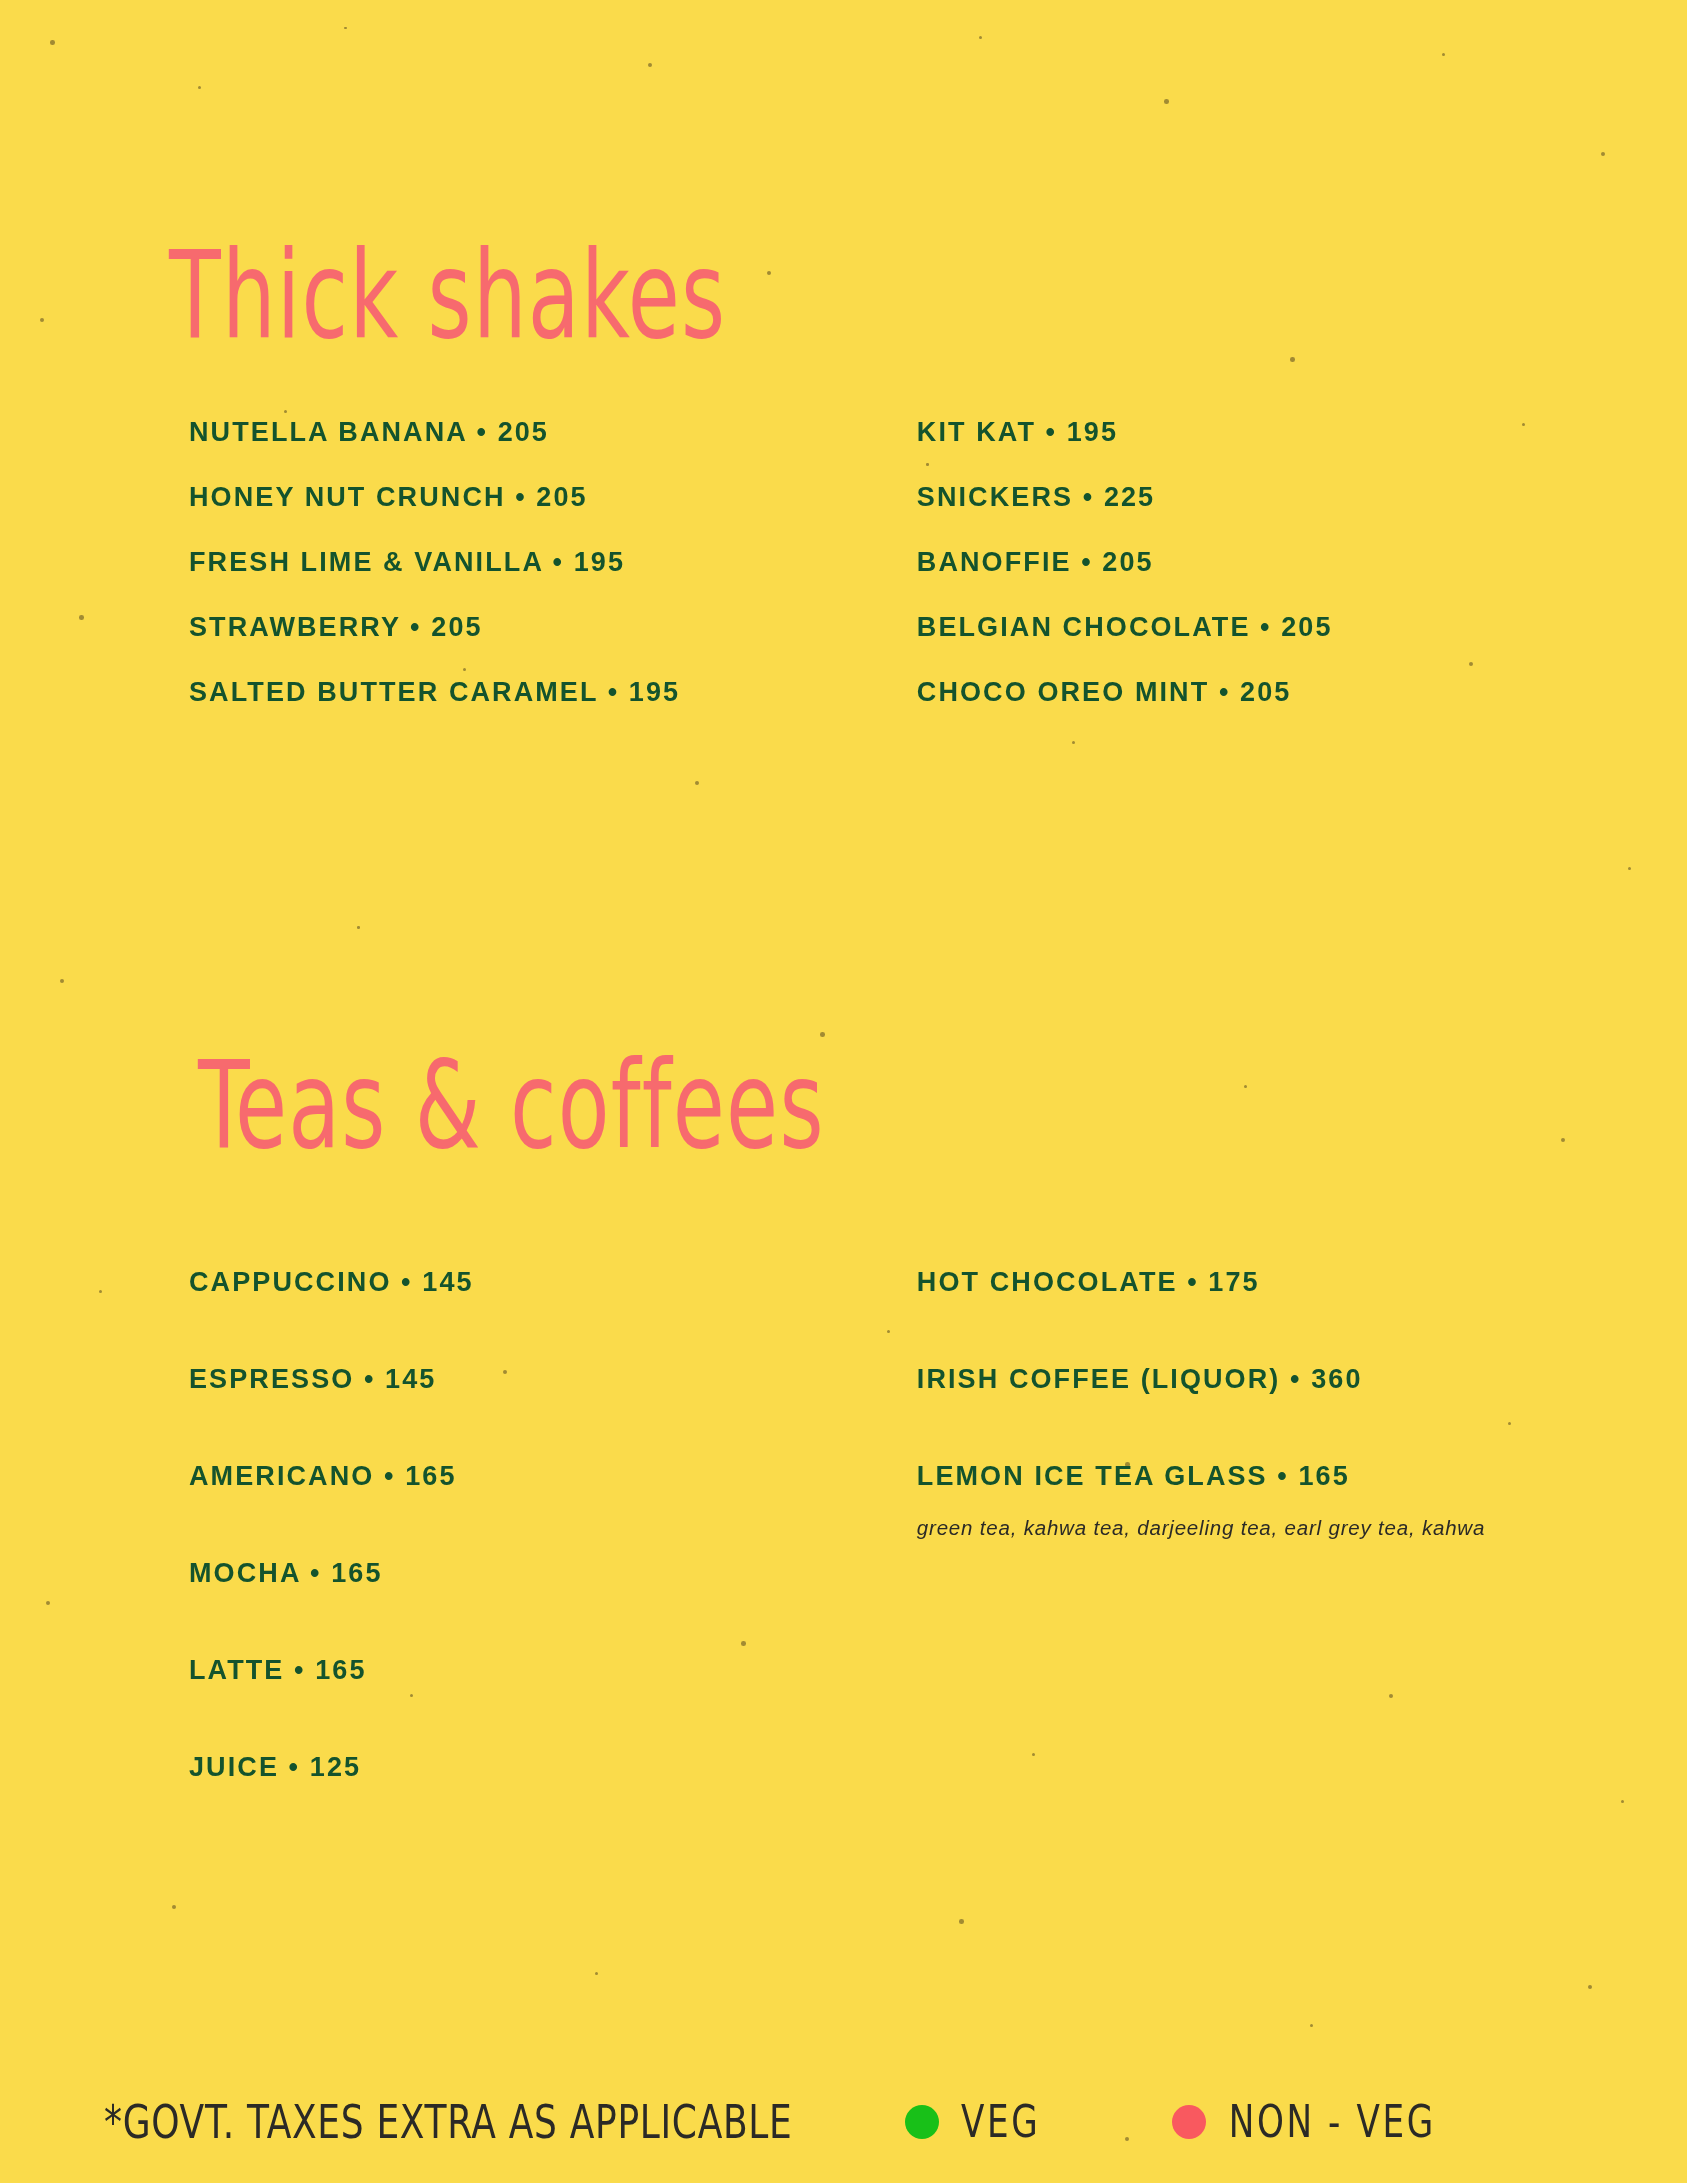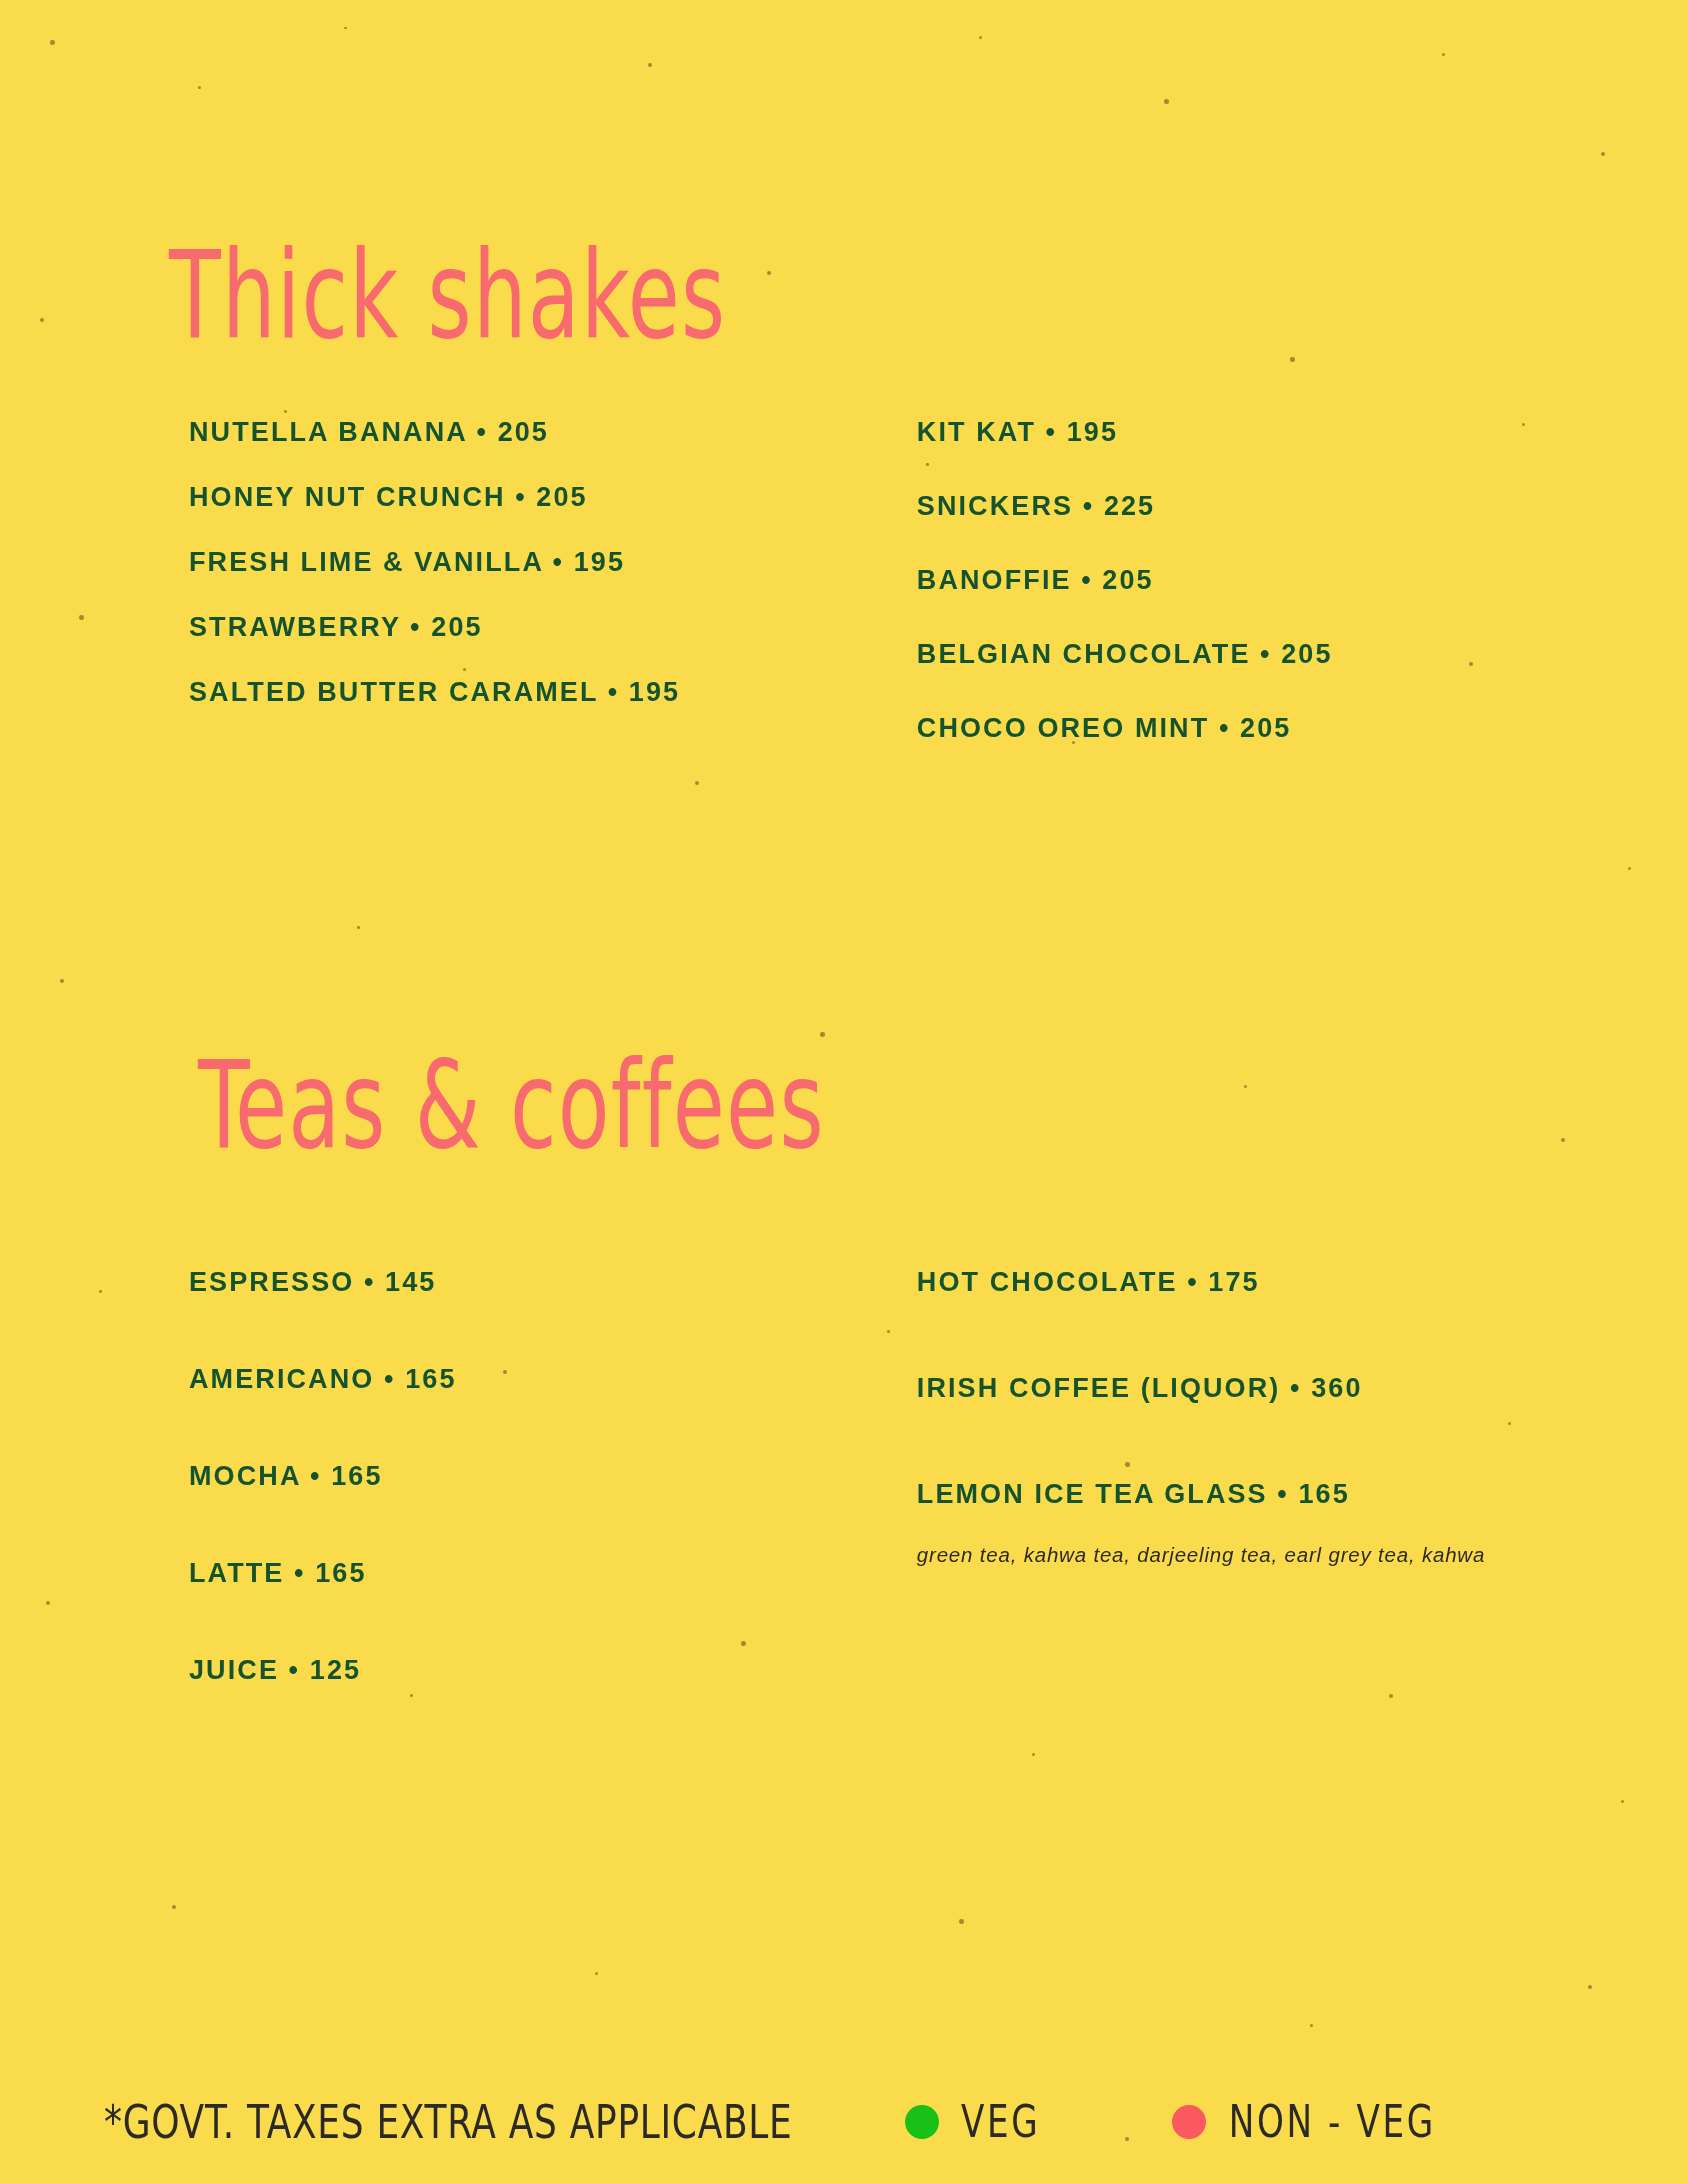--- a/index.html
+++ b/index.html
@@ -60,21 +60,21 @@
     position: absolute;
     display: flex;
     width: 1389px;
     left: 189px;
   }
   .col {
     display: flex;
     flex-direction: column;
   }
   .col.left { width: 741px; }
-  .col.right { width: 648px; gap: 9px; }
+  .col.right { width: 648px; }
 
   .item {
     color: #14532d;
     font-weight: 700;
     font-size: 27px;
     letter-spacing: 2.1px;
     white-space: nowrap;
   }
 
   
@@ -208,20 +208,21 @@
       <div class="item">BANOFFIE • 205</div>
       <div class="item">BELGIAN CHOCOLATE • 205</div>
       <div class="item">CHOCO OREO MINT • 205</div>
     </div>
   </div>
 
   <h1 id="title-teas" class="section-title">Teas &amp; coffees</h1>
 
   <div class="columns" id="teas-items">
     <div class="col left">
+      <div class="item">CAPPUCCINO • 145</div>
       <div class="item">ESPRESSO • 145</div>
       <div class="item">AMERICANO • 165</div>
       <div class="item">MOCHA • 165</div>
       <div class="item">LATTE • 165</div>
       <div class="item">JUICE • 125</div>
     </div>
     <div class="col right">
       <div class="item">HOT CHOCOLATE • 175</div>
       <div class="item">IRISH COFFEE (LIQUOR) • 360</div>
       <div class="item">LEMON ICE TEA GLASS • 165</div>

